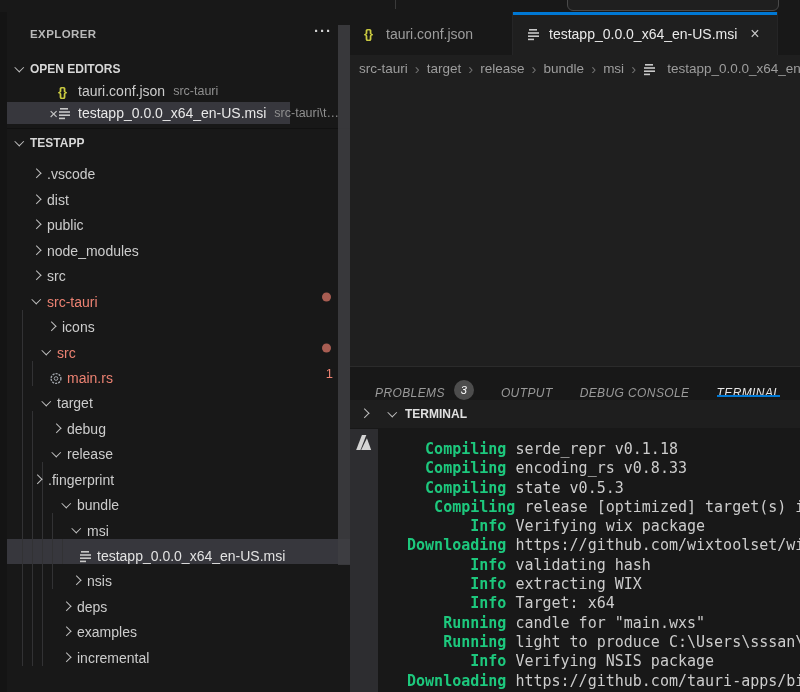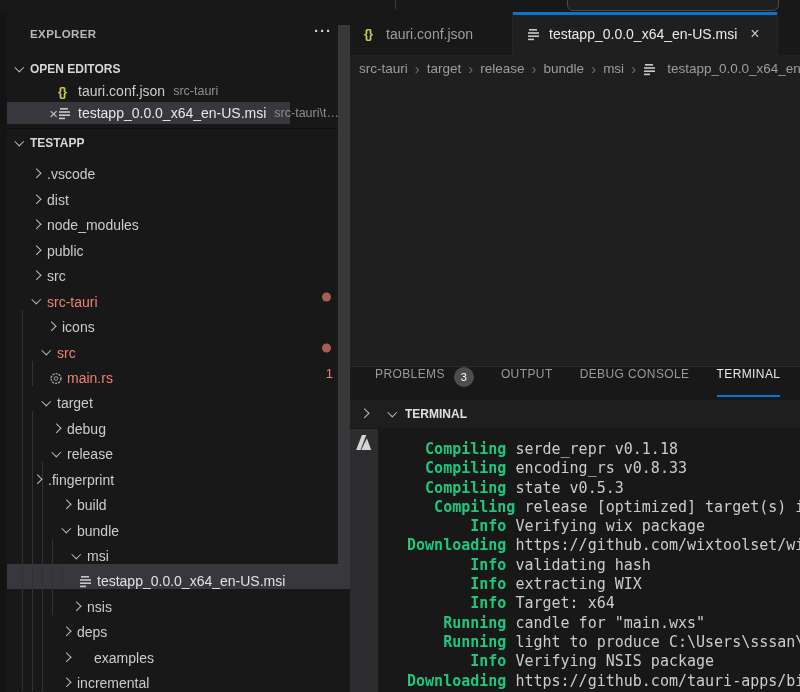--- a/index.html
+++ b/index.html
@@ -68,21 +68,21 @@
   .bc-file{display:flex;align-items:center;}
   .bc-file .oe-icon{margin-right:4px;}
 
   .editor-empty{position:absolute;left:350px;top:82px;width:450px;height:284px;background:#1f1f1f;}
 
   
   .panel{position:absolute;left:350px;top:366px;width:450px;height:326px;background:#181818;
          border-top:1px solid #2b2b2b;box-sizing:border-box;overflow:hidden;}
   .ptabs{display:flex;align-items:center;height:33px;padding-left:25px;font-size:12px;
          letter-spacing:.4px;color:#9a9a9a;overflow:hidden;white-space:nowrap;}
-  .ptab{margin-right:27px;display:flex;align-items:flex-start;height:33px;position:relative;cursor:pointer;flex:none;}
+  .ptab{margin-right:27px;display:flex;align-items:flex-end;height:33px;position:relative;cursor:pointer;flex:none;font-style:italic;}
   .ptab.active{color:#e7e7e7;}
   .ptab.active::after{content:"";position:absolute;left:0;right:0;bottom:3px;height:2px;background:var(--accent-blue,#0078d4);}
   .pbadge{margin-left:9px;background:#4d4d4d;color:#fff;width:20px;height:20px;border-radius:50%;
           display:flex;align-items:center;justify-content:center;font-size:11px;letter-spacing:0;}
 
   .term-head{display:flex;align-items:center;height:28px;padding-left:7px;background:#1e1e1e;}
   .term-head .gap{width:10px;}
   .term-title{font-weight:bold;font-size:12px;color:#e0e0e0;margin-left:2px;}
 
   .term-body{position:absolute;left:0;top:62px;width:450px;height:264px;background:#181818;overflow:hidden;}
@@ -156,27 +156,27 @@
   </div>
           <div class="tree-row" style="padding-left: 29px;">
     <span class="chev"></span>
 
     <span class="tree-label">dist</span>
 
   </div>
           <div class="tree-row" style="padding-left: 29px;">
     <span class="chev"></span>
 
+    <span class="tree-label">public</span>
+
+  </div>
+          <div class="tree-row" style="padding-left: 29px;">
+    <span class="chev"></span>
+
     <span class="tree-label">node_modules</span>
-
-  </div>
-          <div class="tree-row" style="padding-left: 29px;">
-    <span class="chev"></span>
-
-    <span class="tree-label">public</span>
 
   </div>
           <div class="tree-row" style="padding-left: 29px;">
     <span class="chev"></span>
 
     <span class="tree-label">src</span>
 
   </div>
           <div class="tree-row" style="padding-left: 29px;">
     <span class="chev down"></span>
@@ -222,26 +222,20 @@
           <div class="tree-row" style="padding-left: 49px; background-image: linear-gradient(rgb(50, 50, 52), rgb(50, 50, 52)), linear-gradient(rgb(50, 50, 52), rgb(50, 50, 52)); background-position: 22px 0px, 32px 0px; background-size: 1px 100%;">
     <span class="chev down"></span>
 
     <span class="tree-label">release</span>
 
   </div>
           <div class="tree-row" style="padding-left: 30px; background-image: linear-gradient(rgb(50, 50, 52), rgb(50, 50, 52)), linear-gradient(rgb(50, 50, 52), rgb(50, 50, 52)), linear-gradient(rgb(50, 50, 52), rgb(50, 50, 52)); background-position: 22px 0px, 32px 0px, 42px 0px; background-size: 1px 100%;">
     <span class="chev"></span>
 
     <span class="tree-label">.fingerprint</span>
-
-  </div>
-          <div class="tree-row" style="padding-left: 59px; background-image: linear-gradient(rgb(50, 50, 52), rgb(50, 50, 52)), linear-gradient(rgb(50, 50, 52), rgb(50, 50, 52)), linear-gradient(rgb(50, 50, 52), rgb(50, 50, 52)); background-position: 22px 0px, 32px 0px, 42px 0px; background-size: 1px 100%;">
-    <span class="chev"></span>
-
-    <span class="tree-label">build</span>
 
   </div>
           <div class="tree-row" style="padding-left: 59px; background-image: linear-gradient(rgb(50, 50, 52), rgb(50, 50, 52)), linear-gradient(rgb(50, 50, 52), rgb(50, 50, 52)), linear-gradient(rgb(50, 50, 52), rgb(50, 50, 52)); background-position: 22px 0px, 32px 0px, 42px 0px; background-size: 1px 100%;">
     <span class="chev down"></span>
 
     <span class="tree-label">bundle</span>
 
   </div>
           <div class="tree-row" style="padding-left: 69px; background-image: linear-gradient(rgb(50, 50, 52), rgb(50, 50, 52)), linear-gradient(rgb(50, 50, 52), rgb(50, 50, 52)), linear-gradient(rgb(50, 50, 52), rgb(50, 50, 52)), linear-gradient(rgb(50, 50, 52), rgb(50, 50, 52)); background-position: 22px 0px, 32px 0px, 42px 0px, 52px 0px; background-size: 1px 100%;">
     <span class="chev down"></span>
@@ -269,21 +263,21 @@
 
     <span class="tree-label">nsis</span>
 
   </div>
           <div class="tree-row" style="padding-left: 59px; background-image: linear-gradient(rgb(50, 50, 52), rgb(50, 50, 52)), linear-gradient(rgb(50, 50, 52), rgb(50, 50, 52)), linear-gradient(rgb(50, 50, 52), rgb(50, 50, 52)); background-position: 22px 0px, 32px 0px, 42px 0px; background-size: 1px 100%;">
     <span class="chev"></span>
 
     <span class="tree-label">deps</span>
 
   </div>
-          <div class="tree-row" style="padding-left: 59px; background-image: linear-gradient(rgb(50, 50, 52), rgb(50, 50, 52)), linear-gradient(rgb(50, 50, 52), rgb(50, 50, 52)), linear-gradient(rgb(50, 50, 52), rgb(50, 50, 52)); background-position: 22px 0px, 32px 0px, 42px 0px; background-size: 1px 100%; gap: 17px;">
+          <div class="tree-row" style="padding-left: 59px; background-image: linear-gradient(rgb(50, 50, 52), rgb(50, 50, 52)), linear-gradient(rgb(50, 50, 52), rgb(50, 50, 52)), linear-gradient(rgb(50, 50, 52), rgb(50, 50, 52)); background-position: 22px 0px, 32px 0px, 42px 0px; background-size: 1px 100%;">
     <span class="chev"></span>
 
     <span class="tree-label">examples</span>
 
   </div>
           <div class="tree-row" style="padding-left: 59px; background-image: linear-gradient(rgb(50, 50, 52), rgb(50, 50, 52)), linear-gradient(rgb(50, 50, 52), rgb(50, 50, 52)), linear-gradient(rgb(50, 50, 52), rgb(50, 50, 52)); background-position: 22px 0px, 32px 0px, 42px 0px; background-size: 1px 100%;">
     <span class="chev"></span>
 
     <span class="tree-label">incremental</span>
 

